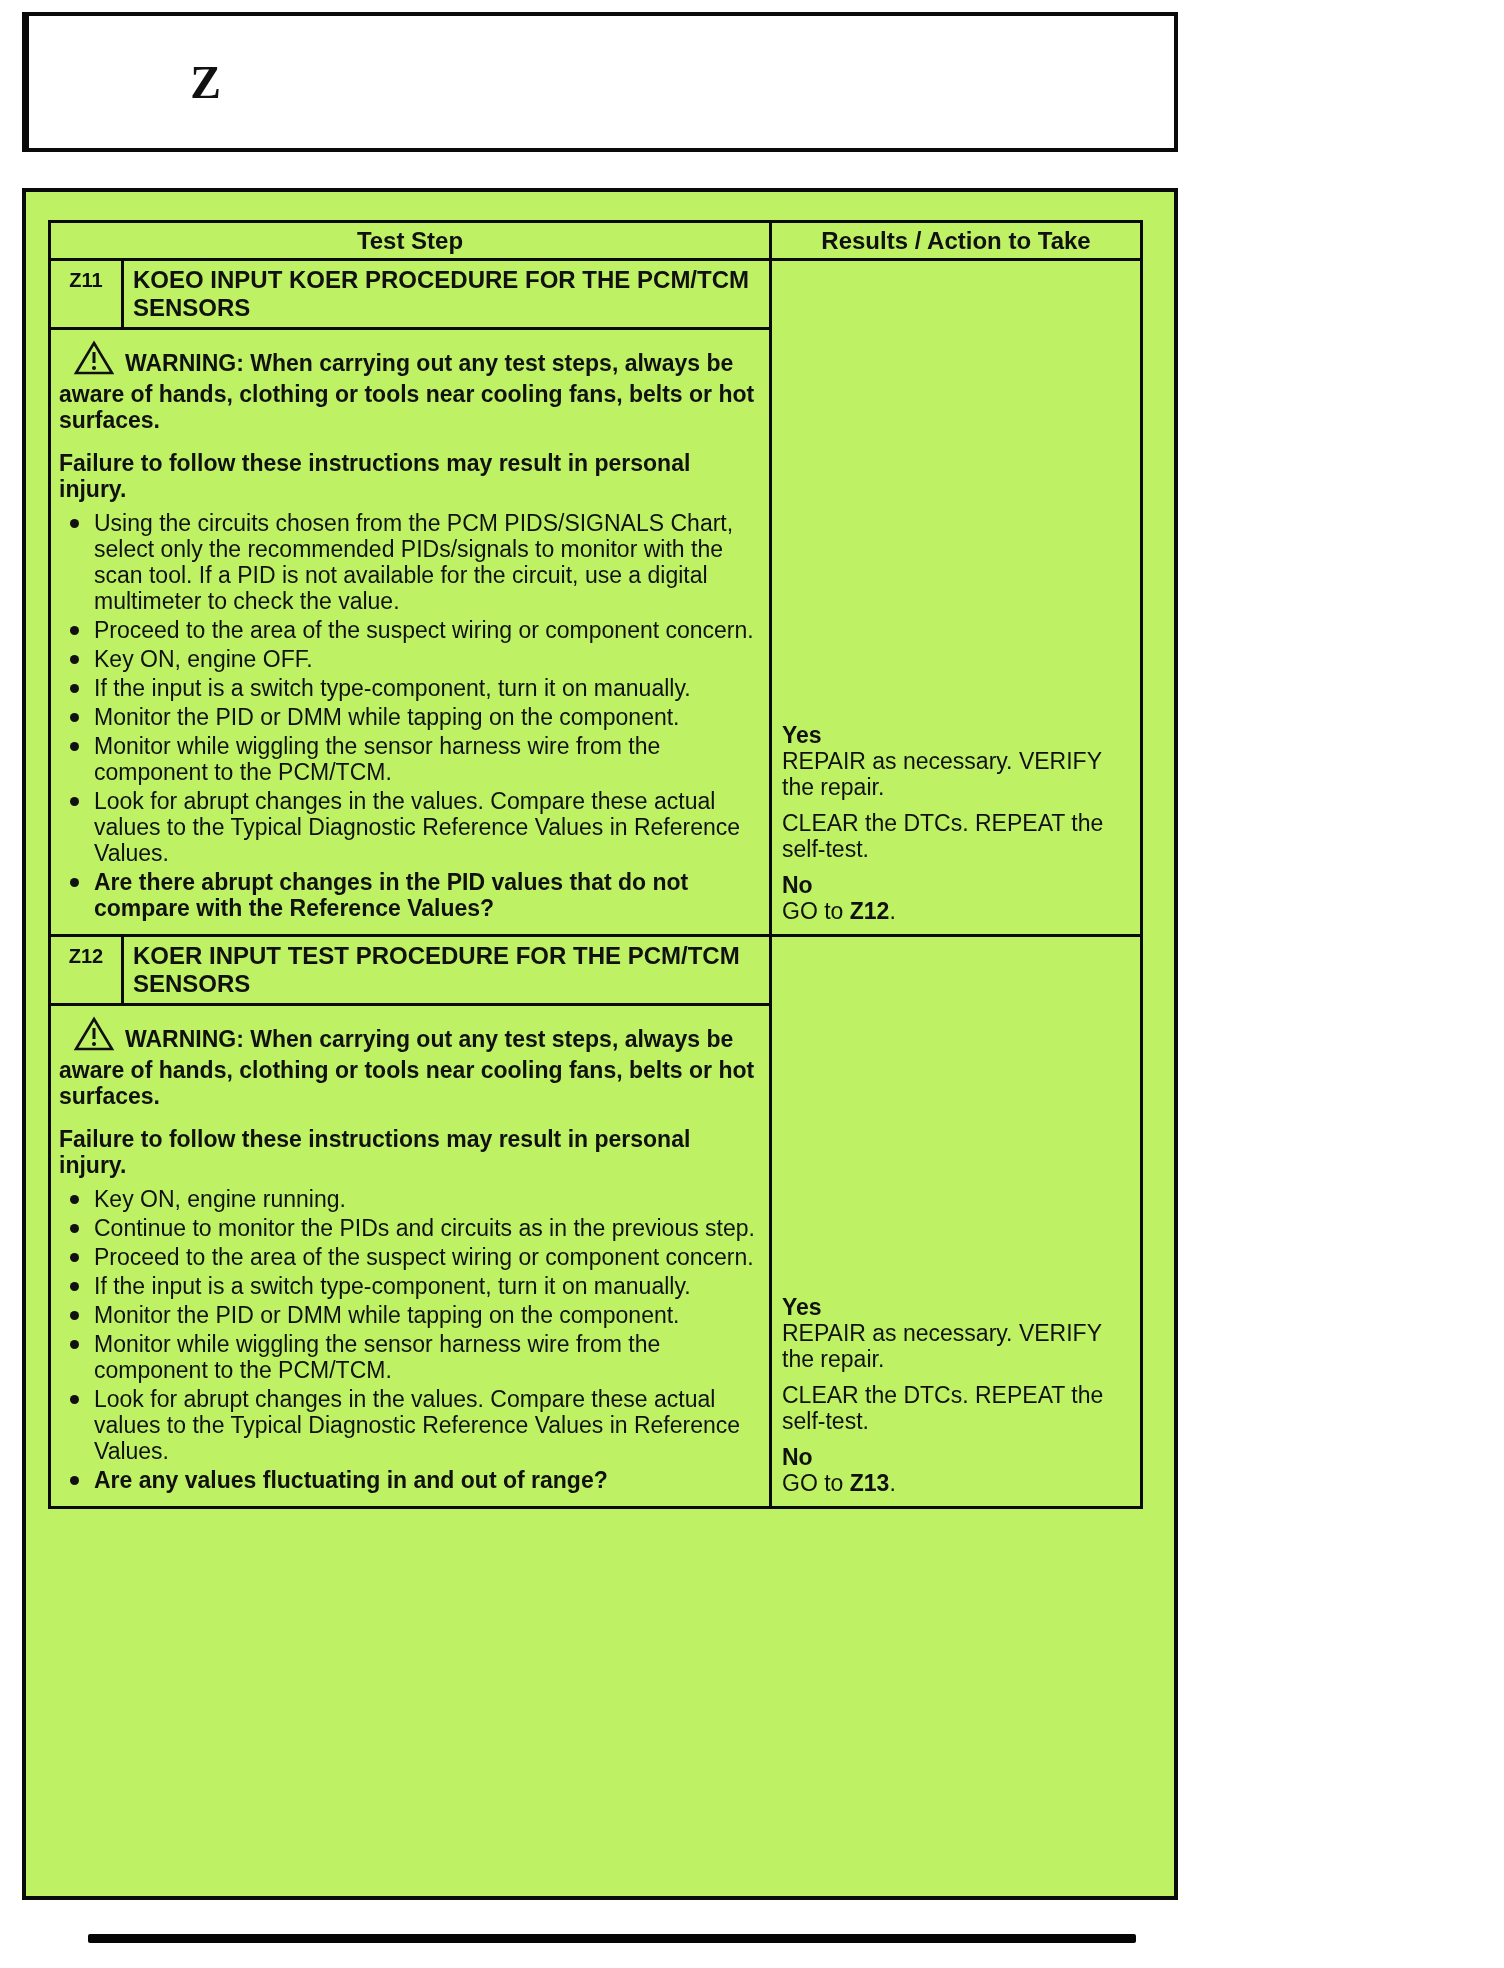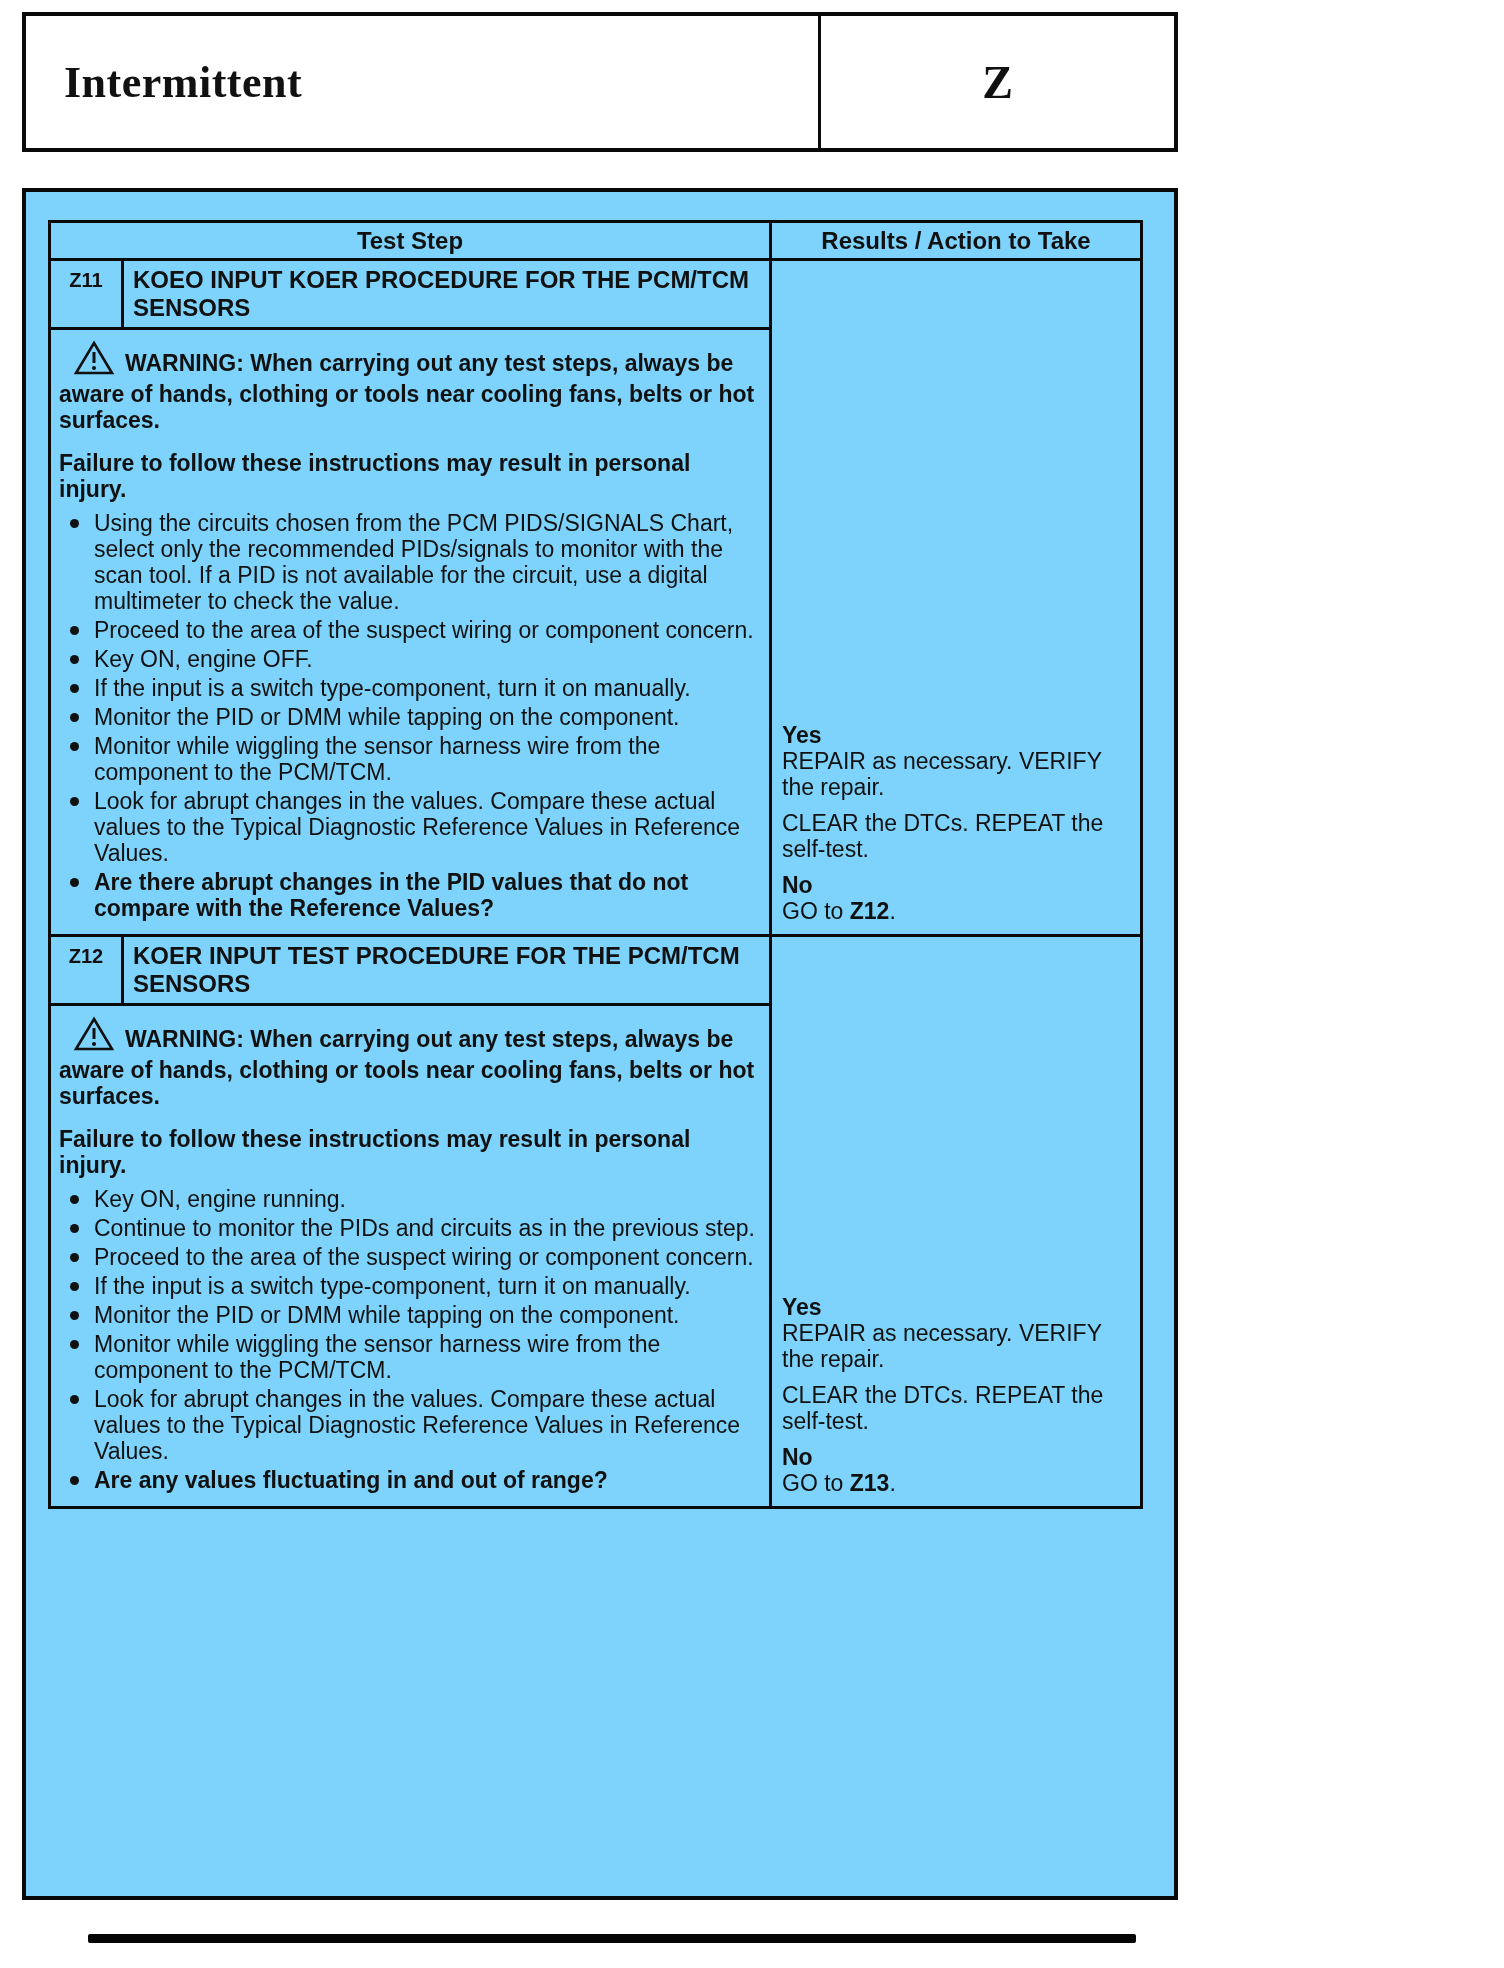--- a/index.html
+++ b/index.html
@@ -37,21 +37,21 @@
     font-family:"Liberation Serif","DejaVu Serif",serif;
     font-weight:bold; font-size:46px;
   }
 
   
   .main-box {
     position:absolute; left:22px; top:188px;
     width:1156px; height:1712px;
     border:4px solid #0a0a0a;
     box-sizing:border-box;
-    background:#7dd3fc;
+    background:#bef264;
   }
 
   
   .ptable {
     position:absolute; left:22px; top:28px;
     width:1095px;
     border:3px solid #0a0a0a;
     box-sizing:border-box;
     font-size:23px; line-height:26px;
   }
@@ -120,23 +120,20 @@
     width:1048px; height:9px; background:#050505;
     border-radius:2px;
   }
 </style>
 </head>
 <body>
 
 <div class="page">
 
   <div class="header-box">
-    <div class="header-left">
-      <span class="page-title">Intermittent</span>
-    </div>
     <div class="header-right">
       <span class="section-letter">Z</span>
     </div>
   </div>
 
   <div class="main-box">
 
     <div class="ptable">
 
       <div class="thead-row">

